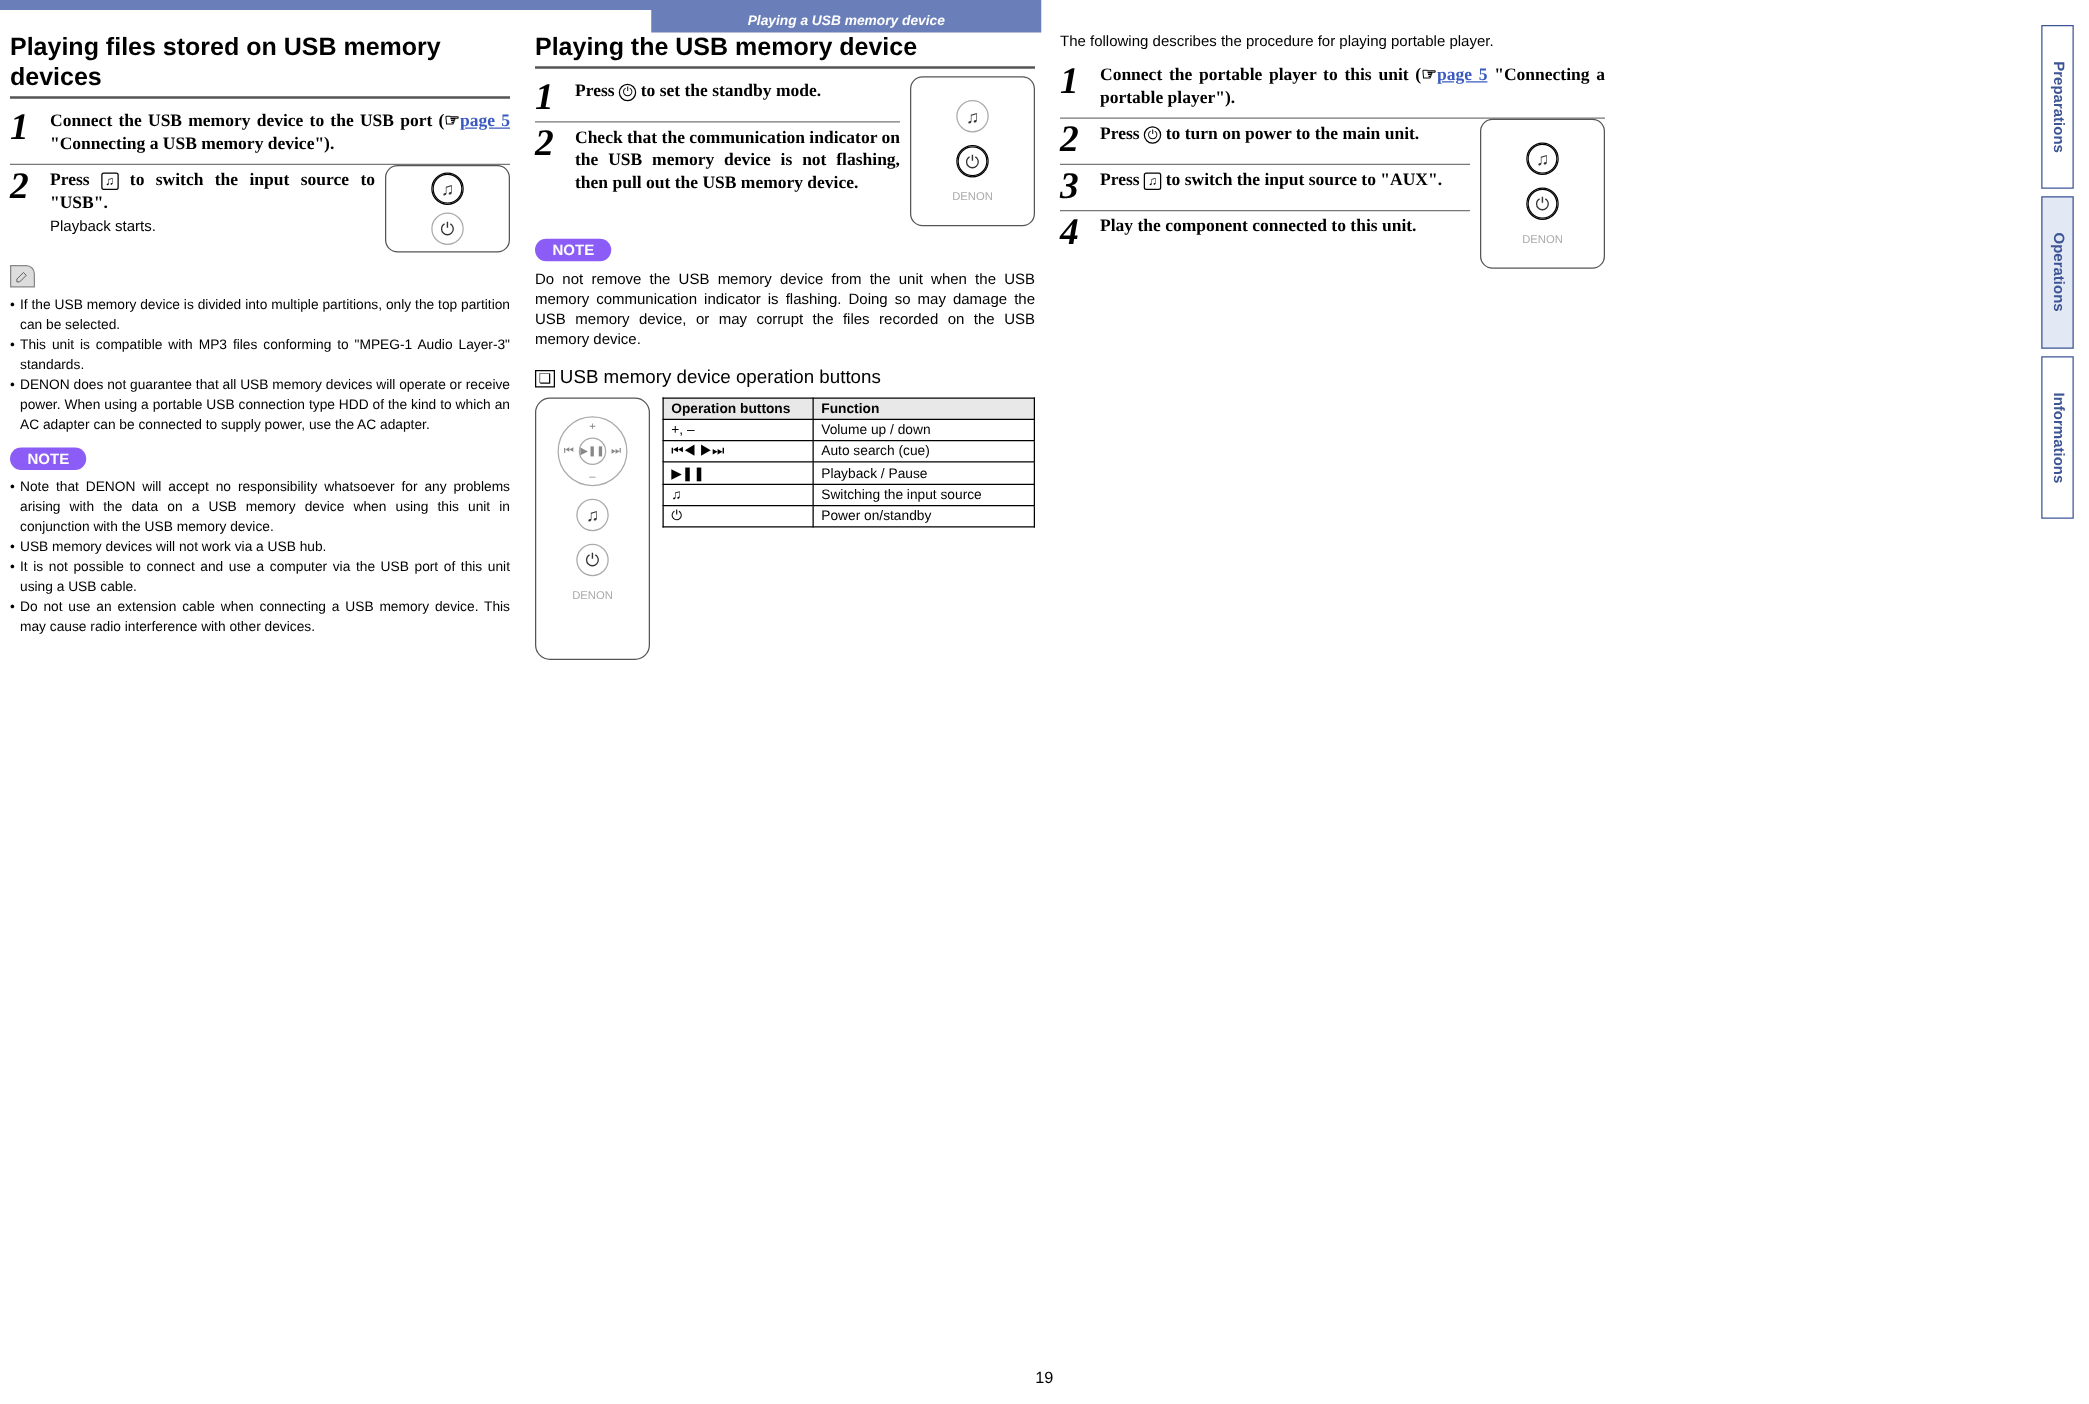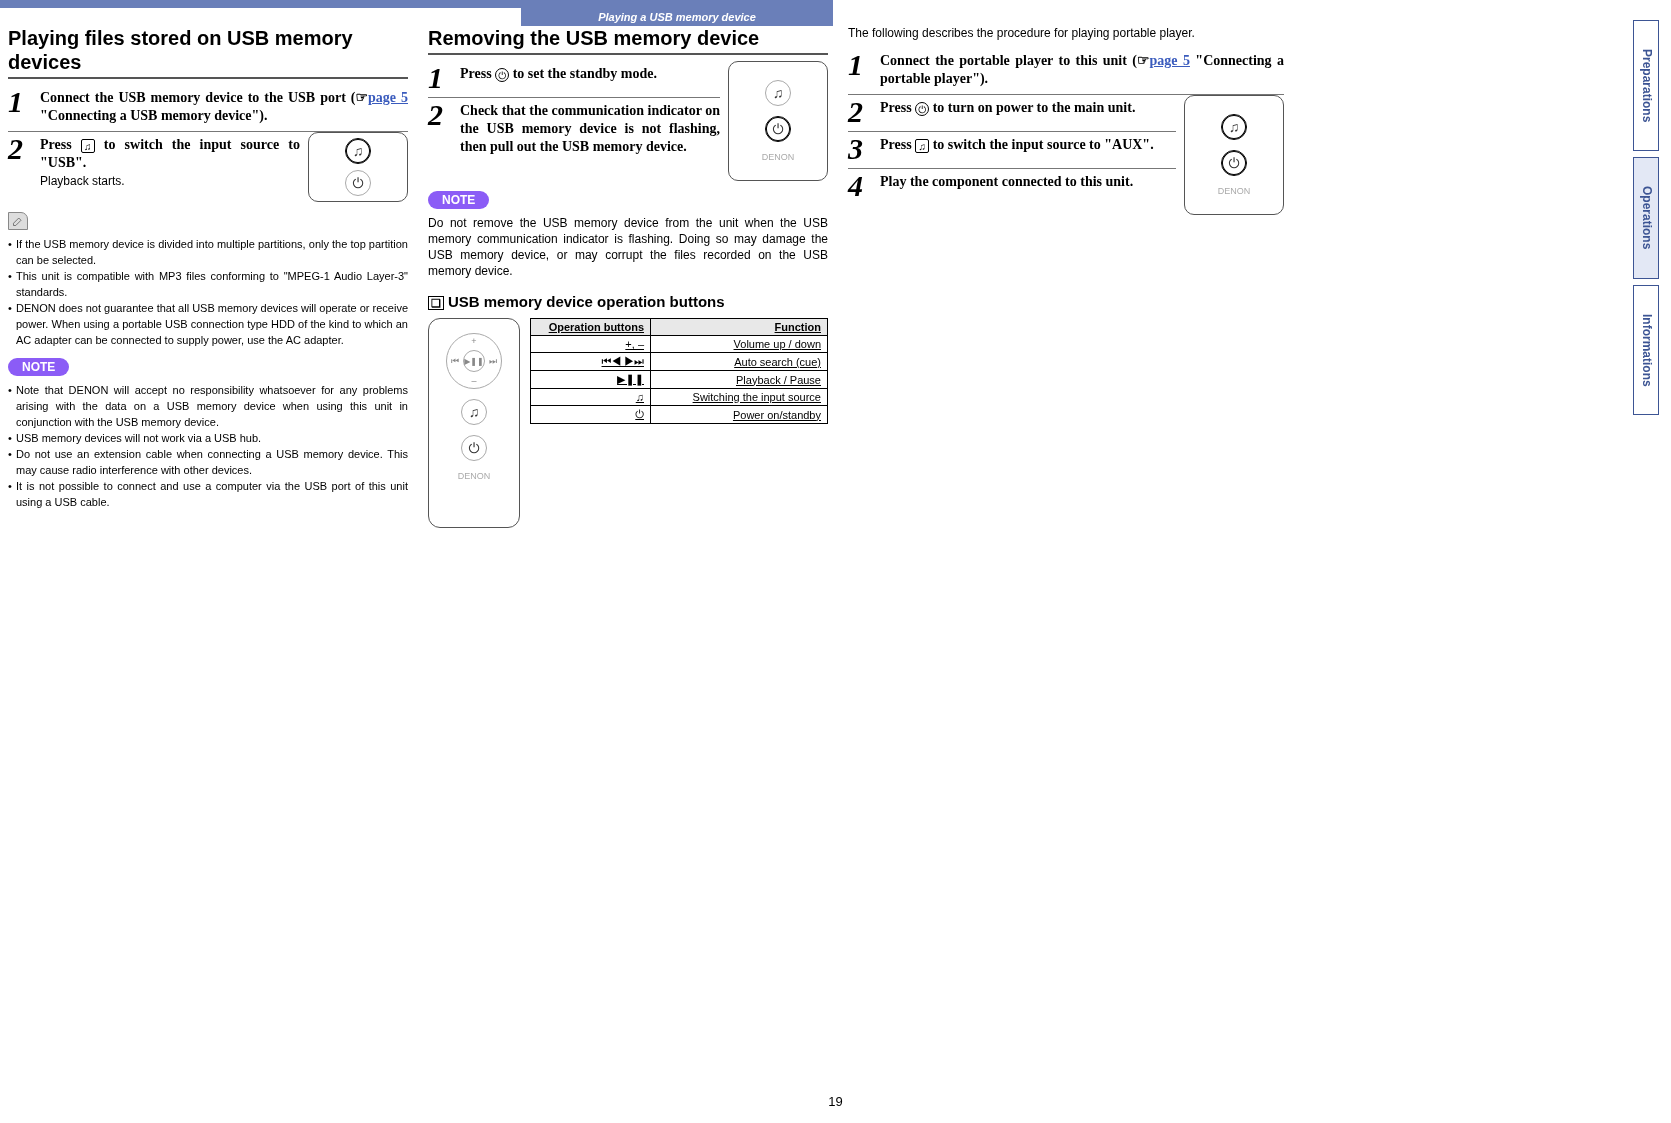--- a/index.html
+++ b/index.html
@@ -153,21 +153,21 @@
     border-radius: 11px;
     margin: 10px 0 6px;
   }
   .note-para {
     font-size: 12px;
     line-height: 16px;
     text-align: justify;
   }
   h3.subheading {
     font-size: 15px;
-    font-weight: bold;
+    font-weight: normal;
     margin: 14px 0 8px;
   }
   h3.subheading .box { border: 1px solid #000; padding: 0 2px; font-size: 11px; margin-right: 4px; display: inline-block; line-height: 12px; }
   .ops-row { display: flex; gap: 10px; align-items: flex-start; }
   .remote-illus {
     width: 92px; height: 210px;
     border: 1px solid #555;
     border-radius: 12px;
     display: flex; flex-direction: column; align-items: center;
     padding-top: 14px;
@@ -190,22 +190,21 @@
   .dpad .lbl.r { right: 4px; top: 50%; transform: translateY(-50%);}
   .dpad .lbl.c { top: 50%; left: 50%; transform: translate(-50%,-50%); font-size: 8px;}
   table.ops {
     border-collapse: collapse;
     font-size: 11px;
     flex: 1;
   }
   table.ops th, table.ops td {
     border: 1px solid #000;
     padding: 2px 6px;
-    text-align: right;
-    text-decoration: underline;
+    text-align: left;
   }
   table.ops th { background: #e8e8e8; font-weight: bold; }
   table.ops td:first-child { width: 120px; }
   .side-tabs {
     position: absolute;
     right: 12px; top: 20px;
     width: 26px;
     display: flex;
     flex-direction: column;
     gap: 6px;
@@ -277,27 +276,27 @@
       <ul class="bullets">
         <li>If the USB memory device is divided into multiple partitions, only the top partition can be selected.</li>
         <li>This unit is compatible with MP3 files conforming to "MPEG-1 Audio Layer-3" standards.</li>
         <li>DENON does not guarantee that all USB memory devices will operate or receive power. When using a portable USB connection type HDD of the kind to which an AC adapter can be connected to supply power, use the AC adapter.</li>
       </ul>
 
       <div class="note-pill">NOTE</div>
       <ul class="bullets">
         <li>Note that DENON will accept no responsibility whatsoever for any problems arising with the data on a USB memory device when using this unit in conjunction with the USB memory device.</li>
         <li>USB memory devices will not work via a USB hub.</li>
+        <li>It is not possible to connect and use a computer via the USB port of this unit using a USB cable.</li>
         <li>Do not use an extension cable when connecting a USB memory device. This may cause radio interference with other devices.</li>
-        <li>It is not possible to connect and use a computer via the USB port of this unit using a USB cable.</li>
       </ul>
     </div>
 
     <div class="col">
-      <h2 class="heading">Removing the USB memory device</h2>
+      <h2 class="heading">Playing the USB memory device</h2>
 
       <div class="step-group-with-illus">
         <div class="step-stack">
           <div class="step-row">
             <div class="step-num">1</div>
             <div class="step-body">
               <span>Press </span><span class="inline-icon round">⏻</span><span> to set the standby mode.</span>
             </div>
           </div>
           <div class="step-row no-border">

